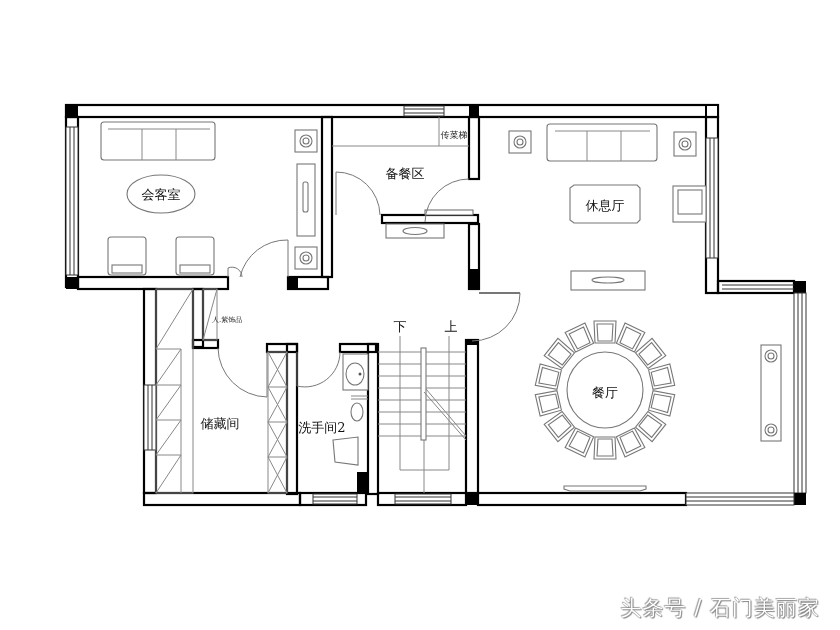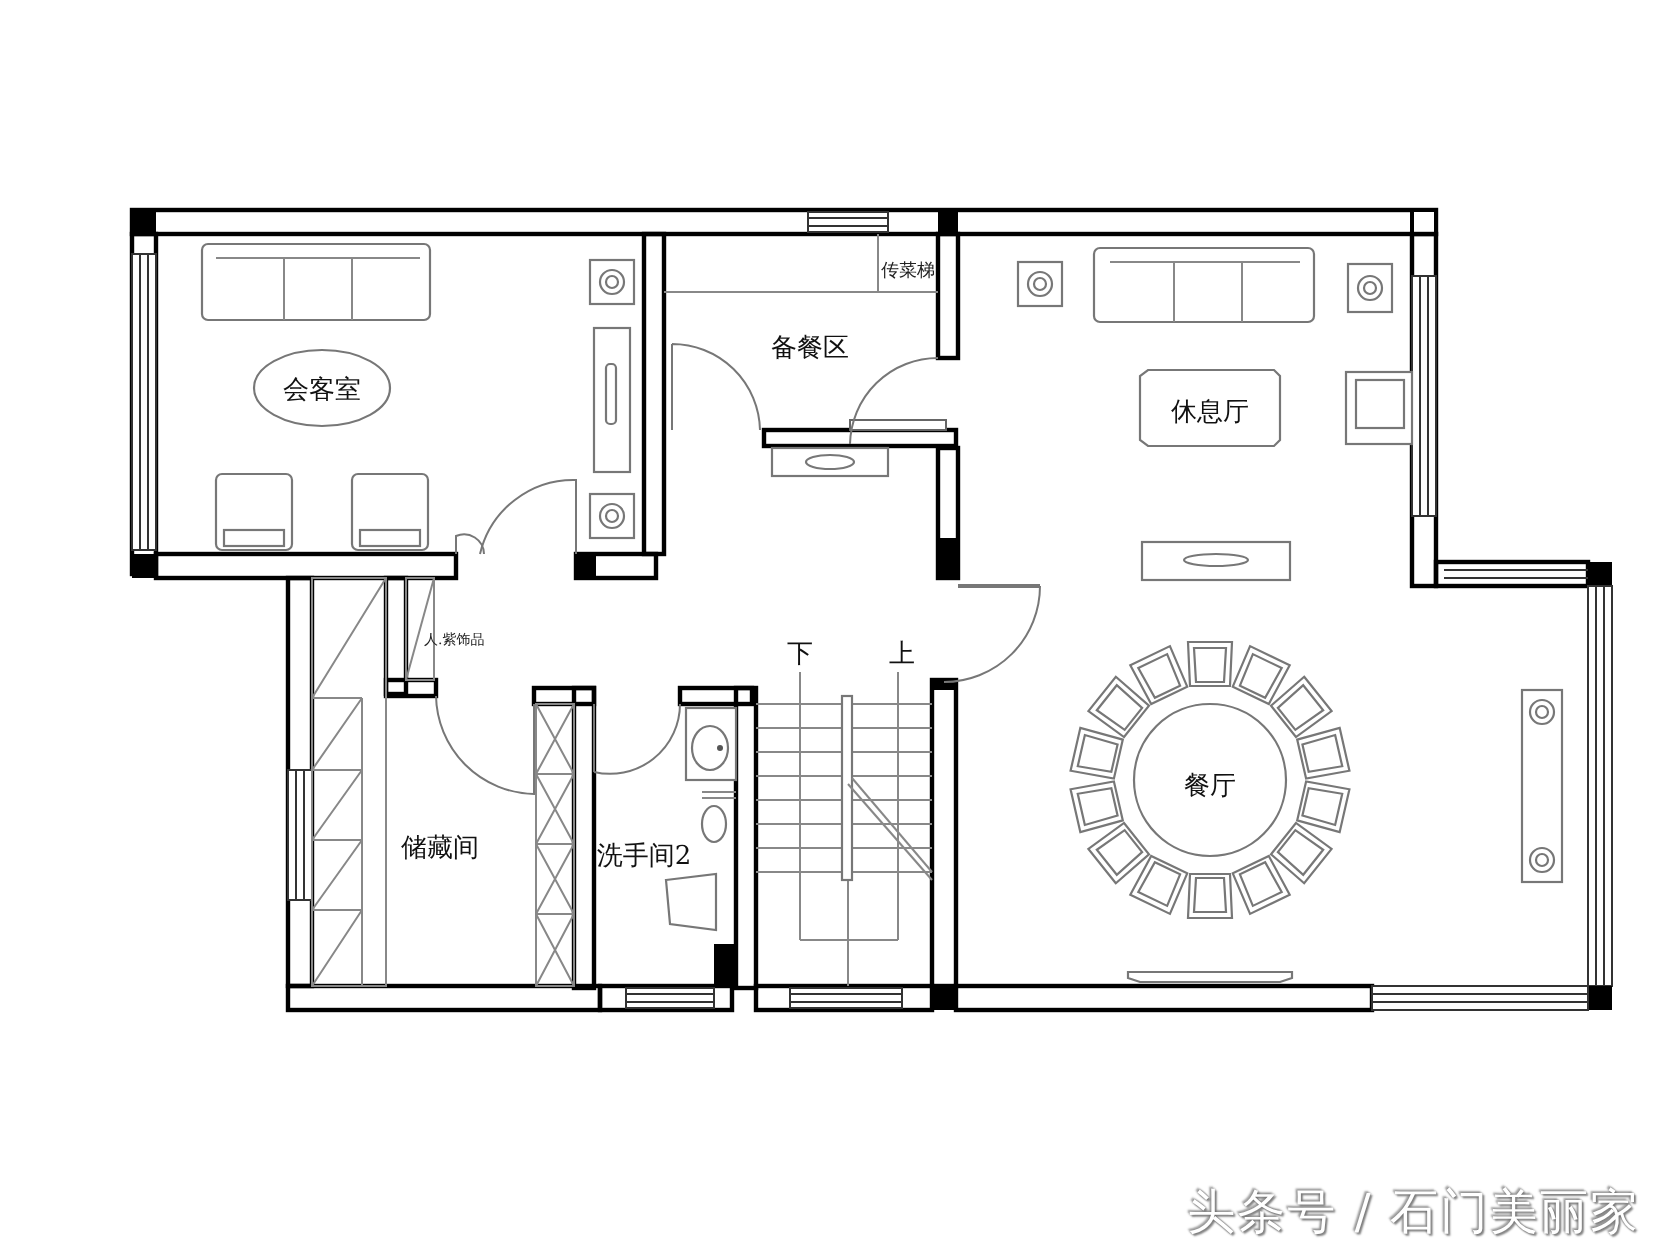--- a/index.html
+++ b/index.html
@@ -5,21 +5,21 @@
   html, body { margin:0; padding:0; background:#ffffff; }
   body { width:840px; height:630px; position:relative; overflow:hidden; font-family:"DejaVu Serif", serif; }
   #plan { position:absolute; left:0; top:0; width:840px; height:630px; }
   .wall { fill:none; stroke:#000; stroke-width:2.2; }
   .wallfill { fill:#000; }
   .fur { fill:#fff; stroke:#777; stroke-width:1.1; }
   .win { fill:#fff; stroke:#333; stroke-width:1; }
   .door { fill:none; stroke:#777; stroke-width:1; }
   .label { font-family:"DejaVu Serif", serif; font-size:13px; fill:#111; }
   .label-sm { font-family:"DejaVu Serif", serif; font-size:9px; fill:#222; }
-  .watermark { position:absolute; right:20px; bottom:8px; font-family:"DejaVu Sans", sans-serif; font-size:24px; color:#fff;
+  .watermark { position:absolute; right:20px; bottom:8px; font-family:"DejaVu Sans", sans-serif; font-size:21px; color:#fff;
     text-shadow: 0 0 1px #555, 1px 1px 1px #888, -1px -1px 1px #aaa; letter-spacing:1px; }
 </style>
 </head>
 <body>
 
 <svg id="plan" viewBox="0 0 840 630" xmlns="http://www.w3.org/2000/svg">
 
   <g>
 
     <rect x="66" y="105" width="652" height="12" class="wall"></rect>

